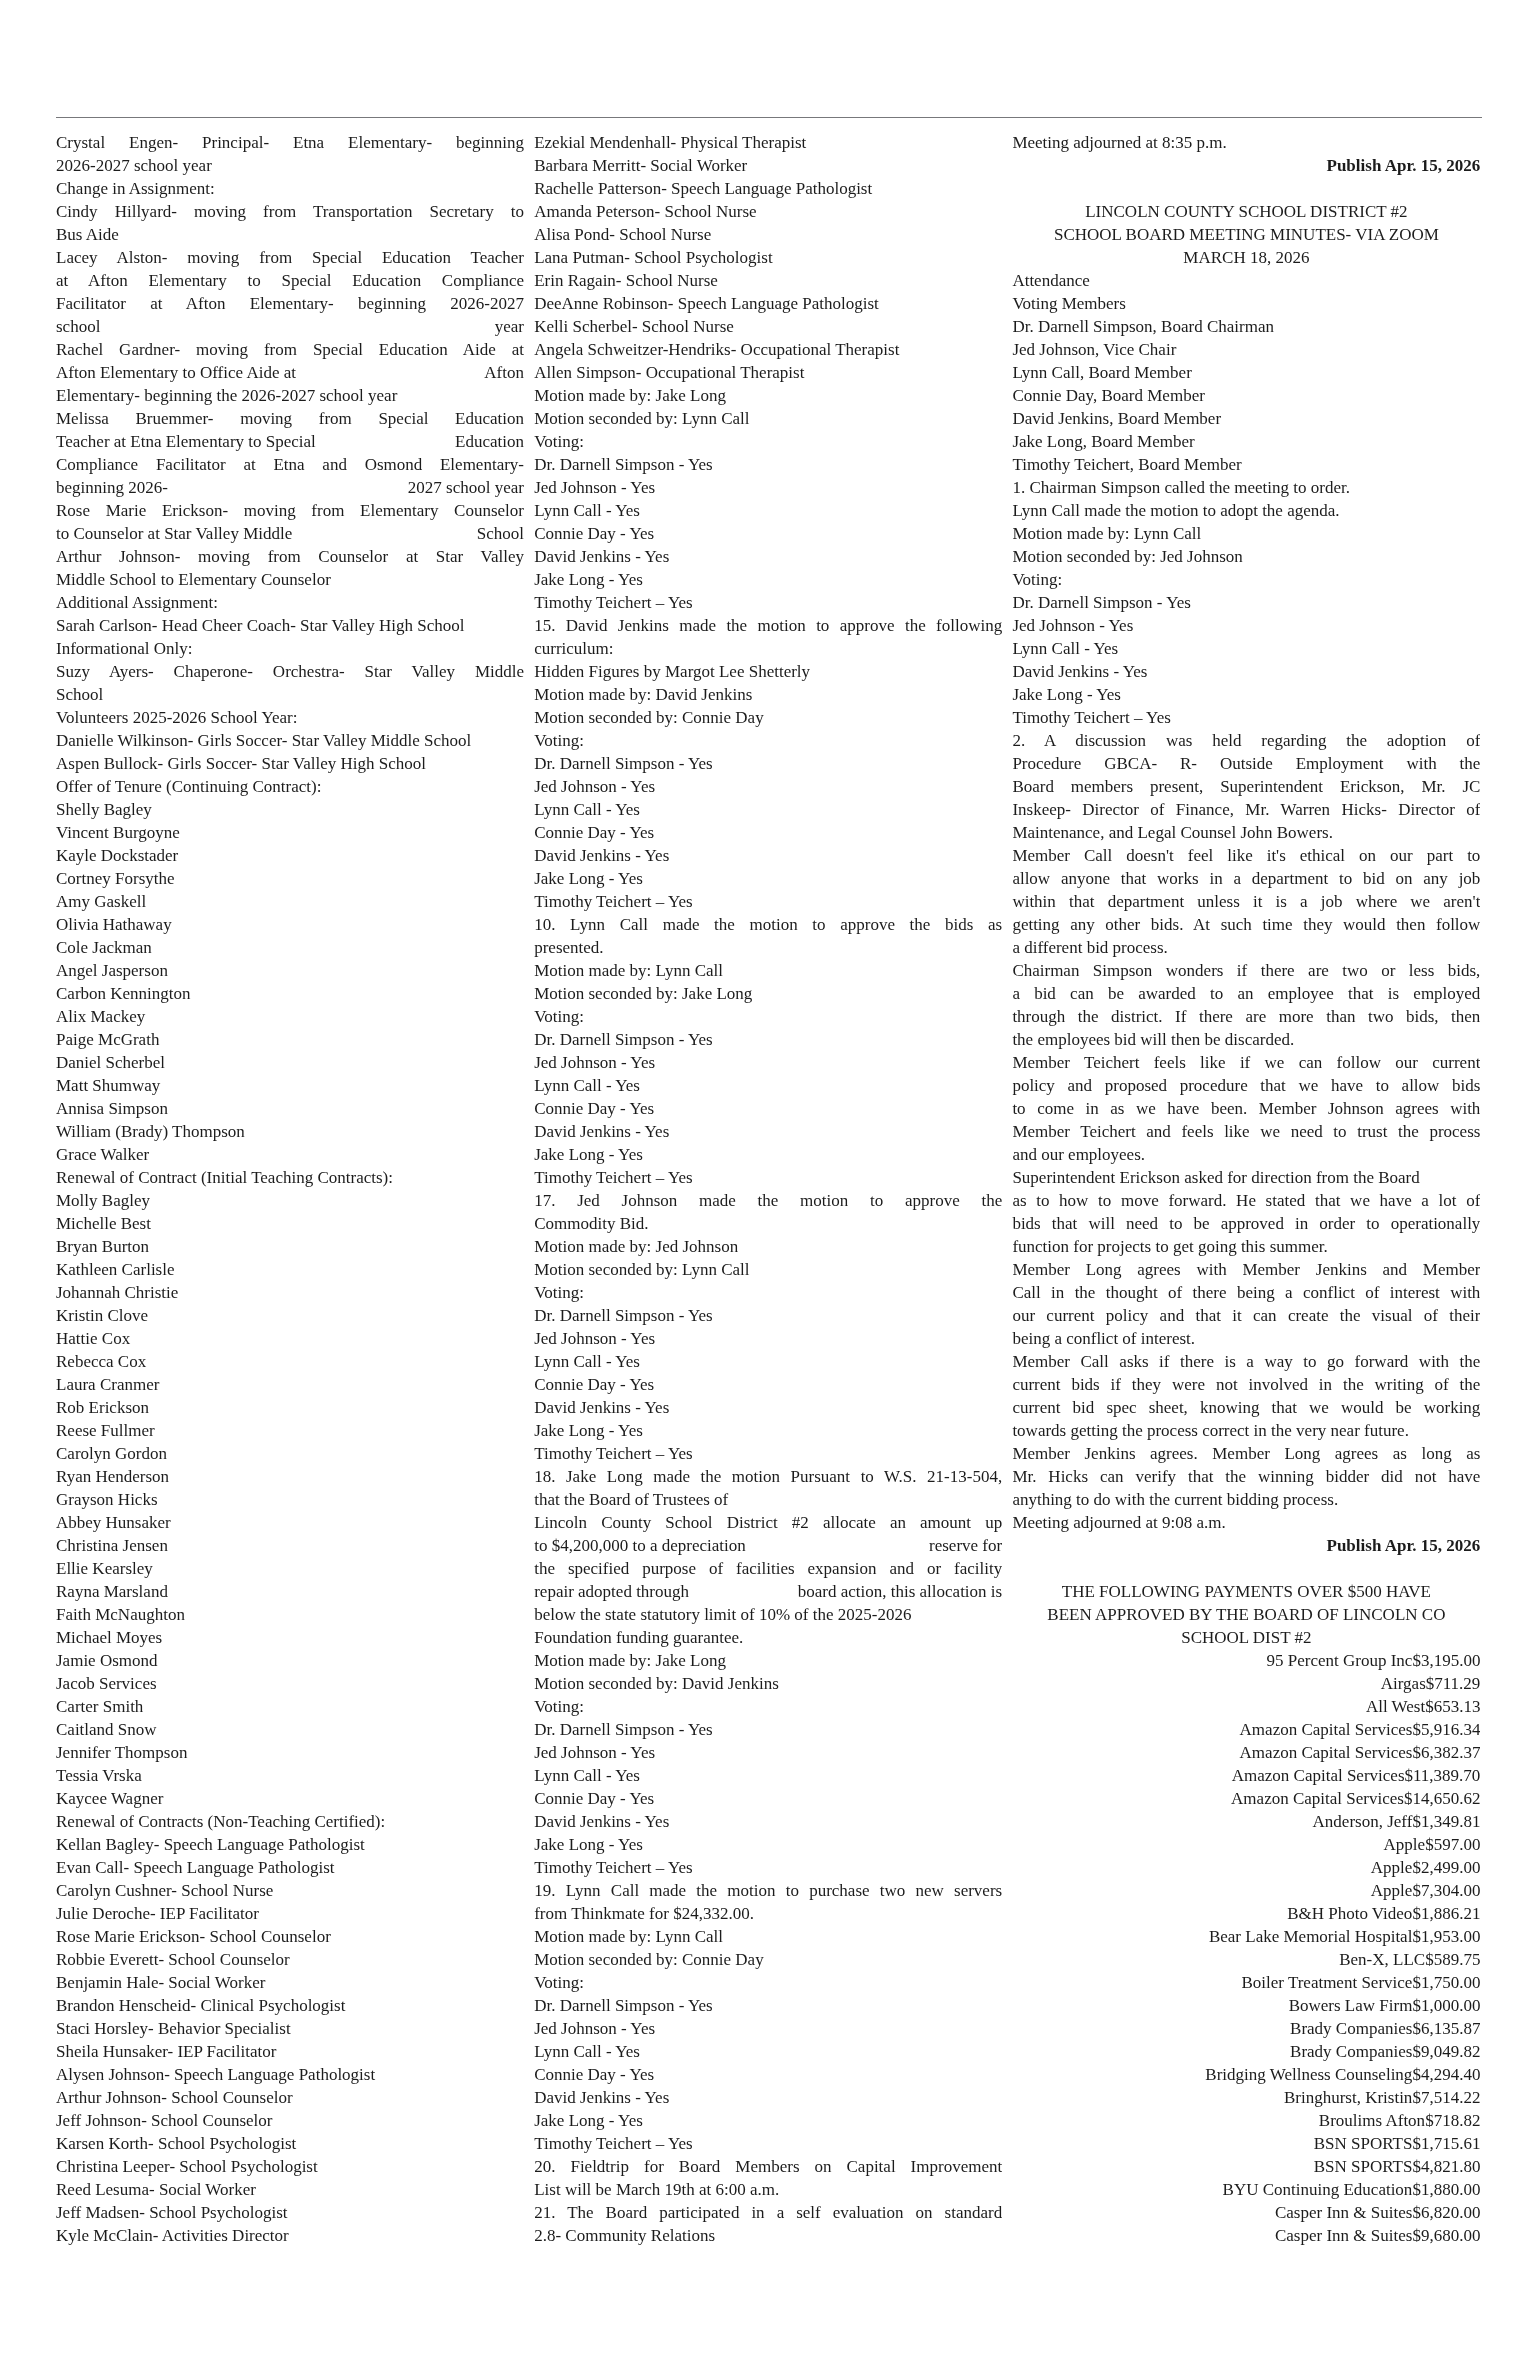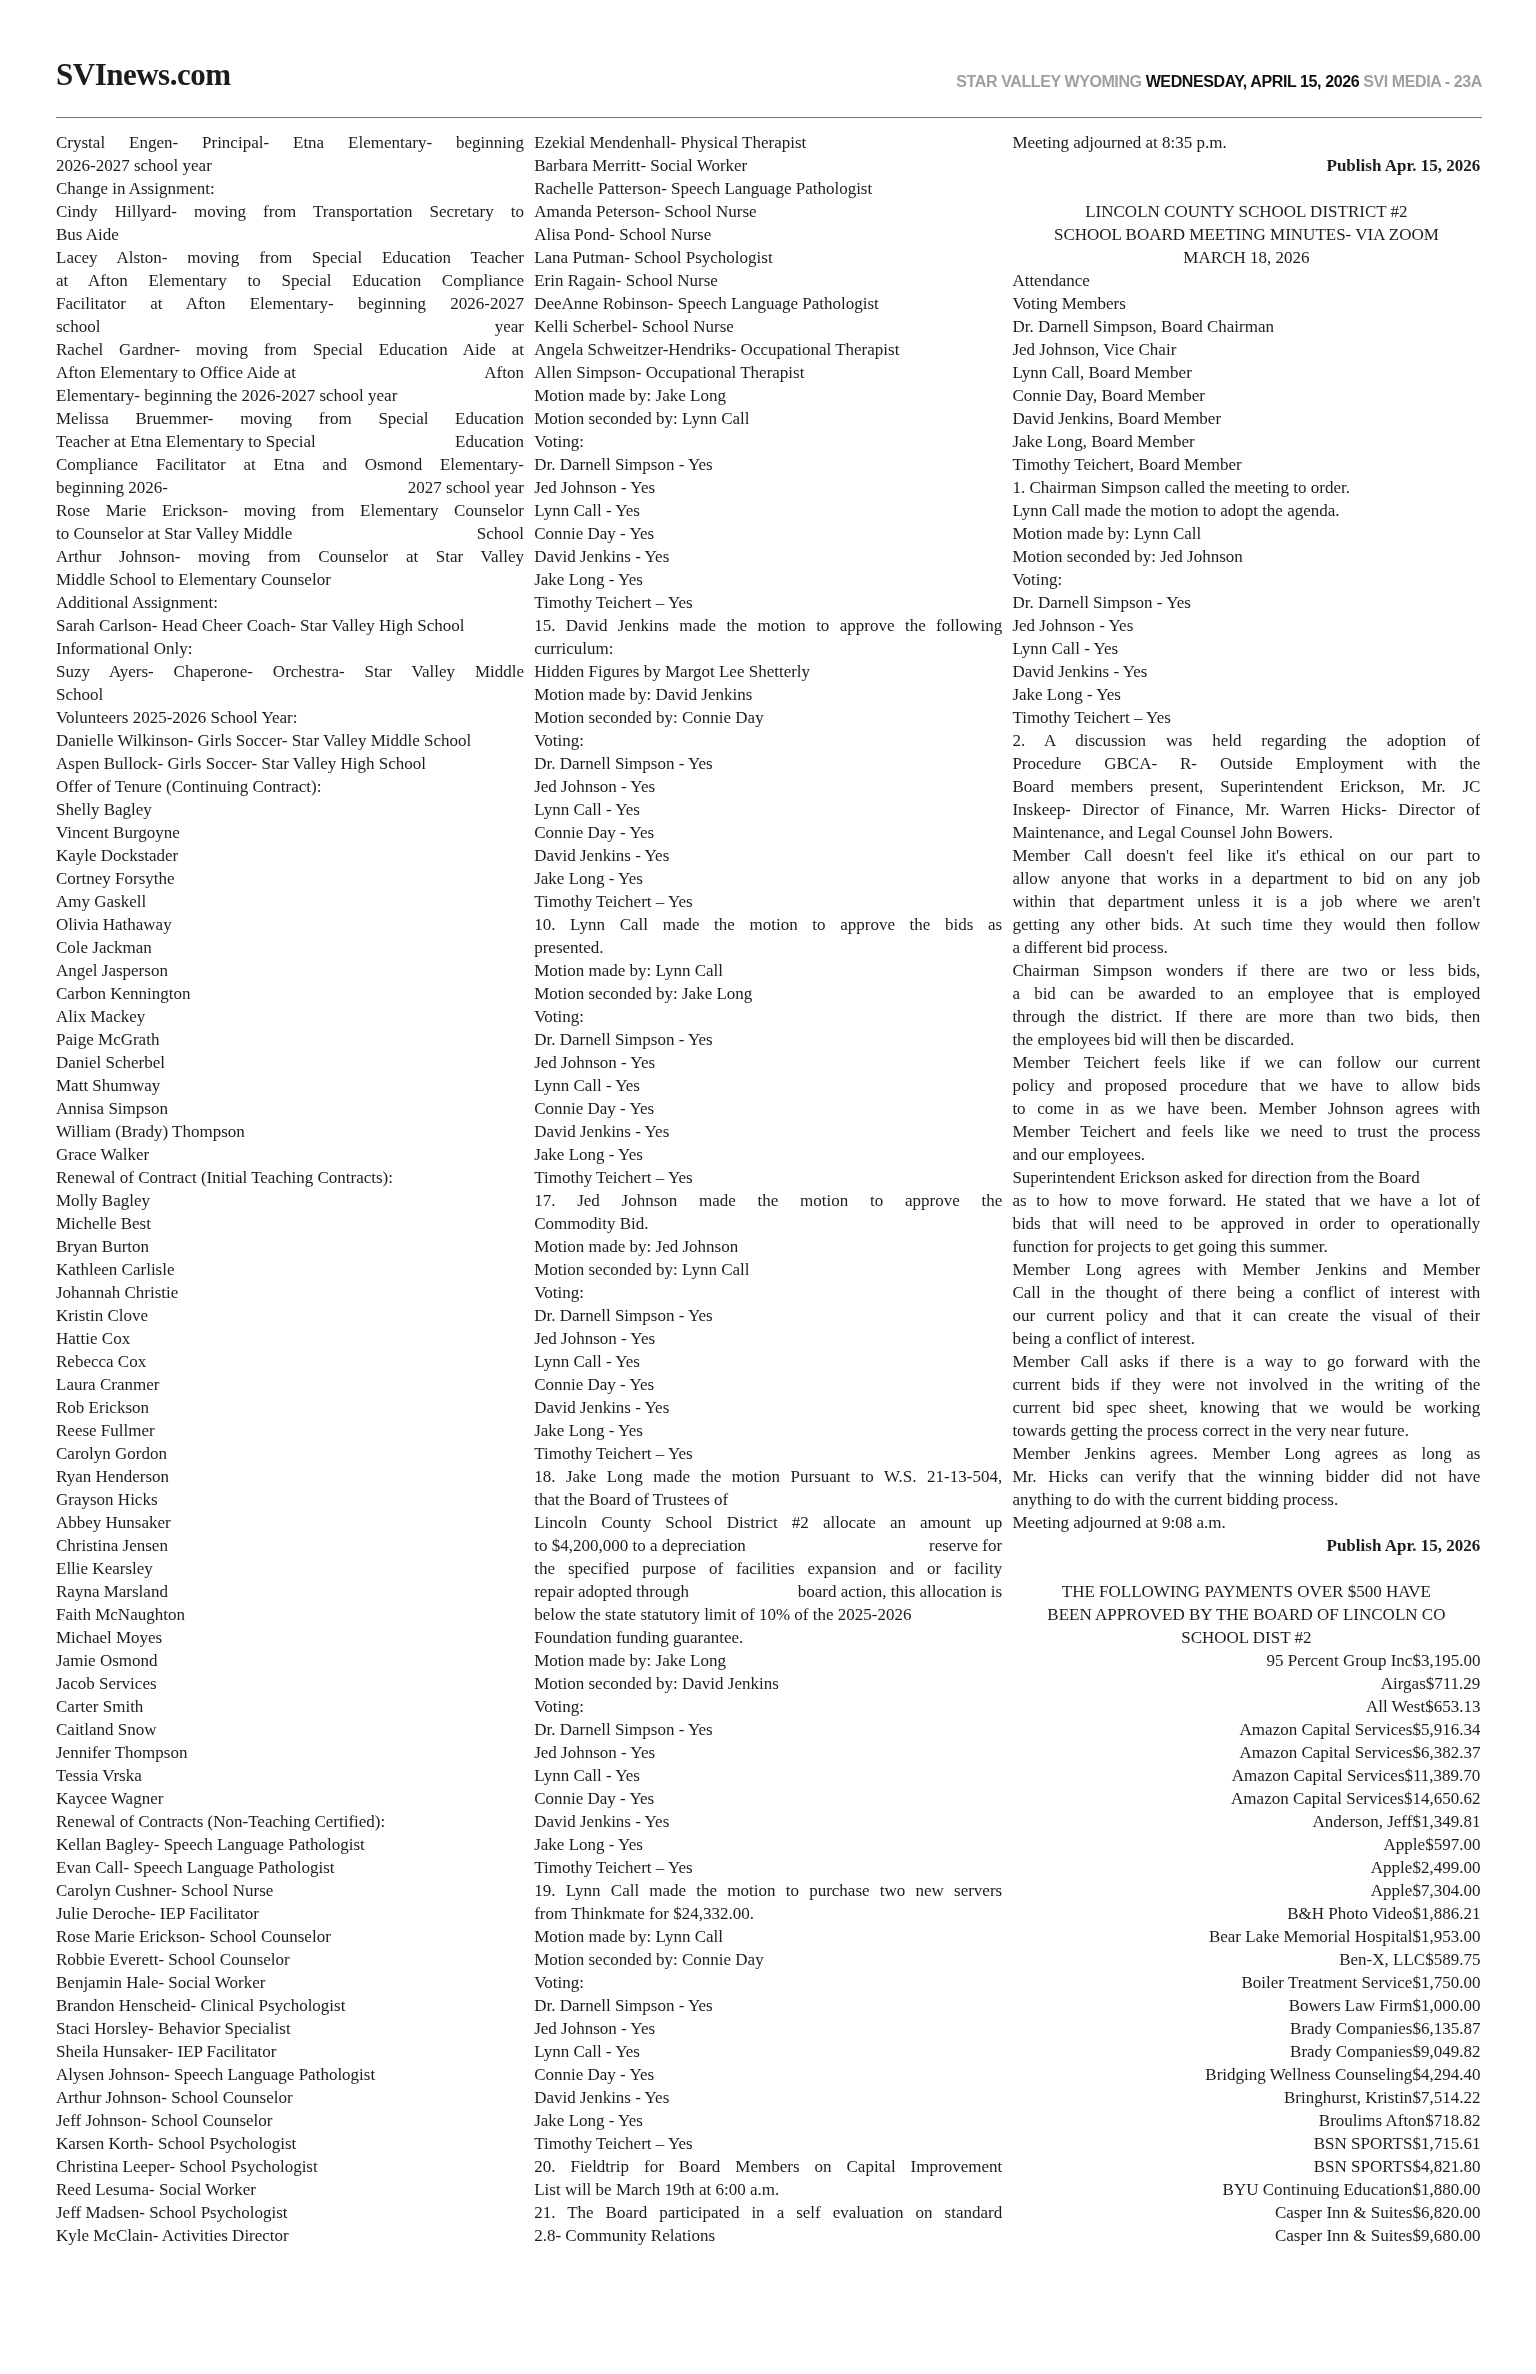--- a/index.html
+++ b/index.html
@@ -40,24 +40,20 @@
   .line.bc { font-weight:400; text-align:center; white-space:normal; }
   .line.br { font-weight:700; text-align:right; }
   .line.pay { display:flex; justify-content:flex-end; }
   .line.blank { visibility:hidden; }
 </style>
 </head>
 <body>
 
 <div class="page">
 
-  <div class="masthead">
-    <div class="site-logo">SVInews.com</div>
-    <div class="masthead-meta"><span class="gray">STAR VALLEY WYOMING </span><span class="black">WEDNESDAY, APRIL 15, 2026</span><span class="gray"> SVI MEDIA - 23A</span></div>
-  </div>
 
   <div class="header-rule"></div>
 
   <div class="columns">
     <div class="col">
         <div class="line j">Crystal Engen- Principal- Etna Elementary- beginning</div>
         <div class="line n">2026-2027 school year</div>
         <div class="line n">Change in Assignment:</div>
         <div class="line j">Cindy Hillyard- moving from Transportation Secretary to</div>
         <div class="line n">Bus Aide</div>

